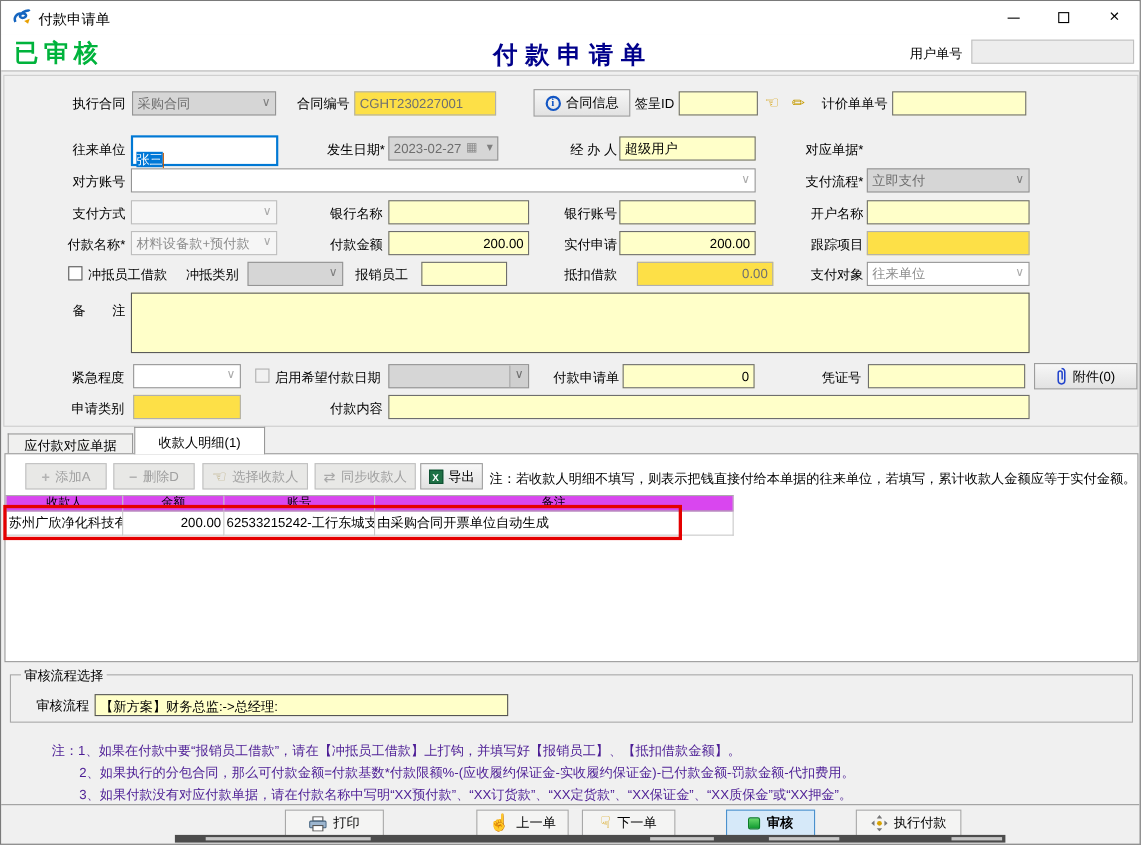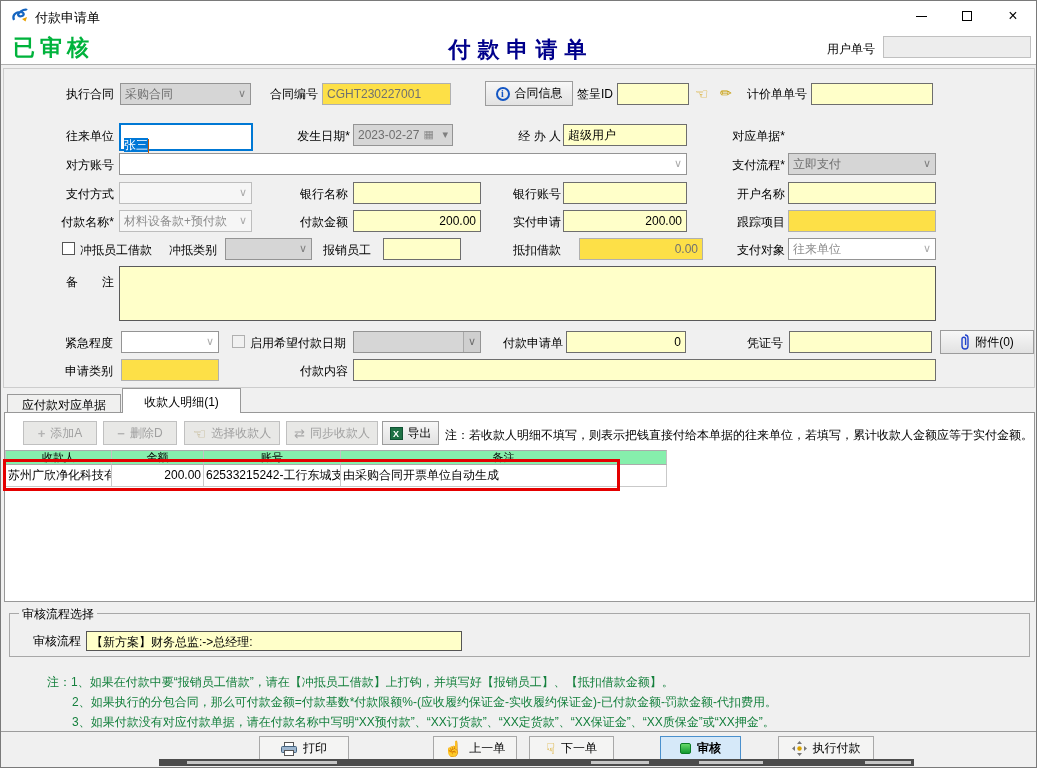--- a/index.html
+++ b/index.html
@@ -61,30 +61,30 @@
   
   .selinp{position:absolute;border:2px solid #0078d4;background:#fff;padding:12px 3px;line-height:16px;white-space:nowrap}
   .selinp .sel{background:#0078d7;color:#fff}
   .caret{display:inline-block;width:1px;height:14px;background:#c15500;vertical-align:middle}
   
   .tab{position:absolute;border:1px solid #989898;border-bottom:none;text-align:center;background:#f0f0ef;cursor:default}
   .tab.act{background:#fff;z-index:5}
   .panel{position:absolute;left:3px;top:411px;width:1031px;height:190px;border:1px solid #989898;background:#fff}
   .tnote{position:absolute;white-space:nowrap}
   .th{position:absolute;height:15px;line-height:13px;text-align:center;font-size:11px;border-top:1px solid #ababab;
-      border-bottom:1px solid #ababab;border-right:1px solid #c3c3c3;background:#86efac;overflow:hidden}
+      border-bottom:1px solid #ababab;border-right:1px solid #c3c3c3;background:#d946ef;overflow:hidden}
   .td{position:absolute;height:22px;line-height:21px;border-right:1px solid #c9c9c9;border-bottom:1px solid #c9c9c9;
       padding:0 2px;white-space:nowrap;overflow:hidden}
   .td.num{text-align:right}
   .bl{border-left:1px solid #c3c3c3}
   .redbox{position:absolute;left:2px;top:458px;width:617px;height:32px;border:3px solid #e40000;z-index:6}
   
   .gbox{position:absolute;left:8px;top:612px;width:1021px;height:44px;border:1px solid #a8a8a8}
   .glegend{position:absolute;left:18px;top:605px;background:#f0f0f0;padding:0 3px}
-  .note{position:absolute;white-space:nowrap;color:#15803d}
+  .note{position:absolute;white-space:nowrap;color:#4c1d95}
   
   .fdiv{position:absolute;left:0;top:730px;width:100%;border-top:1px solid #9c9c9c}
   .fbtn{position:absolute;top:735px;height:25px;border:1px solid #a8a8a8;background:#f4f4f3;display:flex;
         align-items:center;justify-content:center;gap:6px;cursor:default}
   .fbtn.hl{background:#d6e9f9;border-color:#4a90cd}
   .gsq{width:11px;height:11px;background:linear-gradient(#66d96a,#119a31);border:1px solid #0b7c26;border-radius:2px}
   .band{position:absolute;left:158px;top:758px;width:755px;height:7px;background:#4c4c4c}
   .band span{position:absolute;top:2px;height:3px;background:#c6c6c6}
 </style>
 </head>

